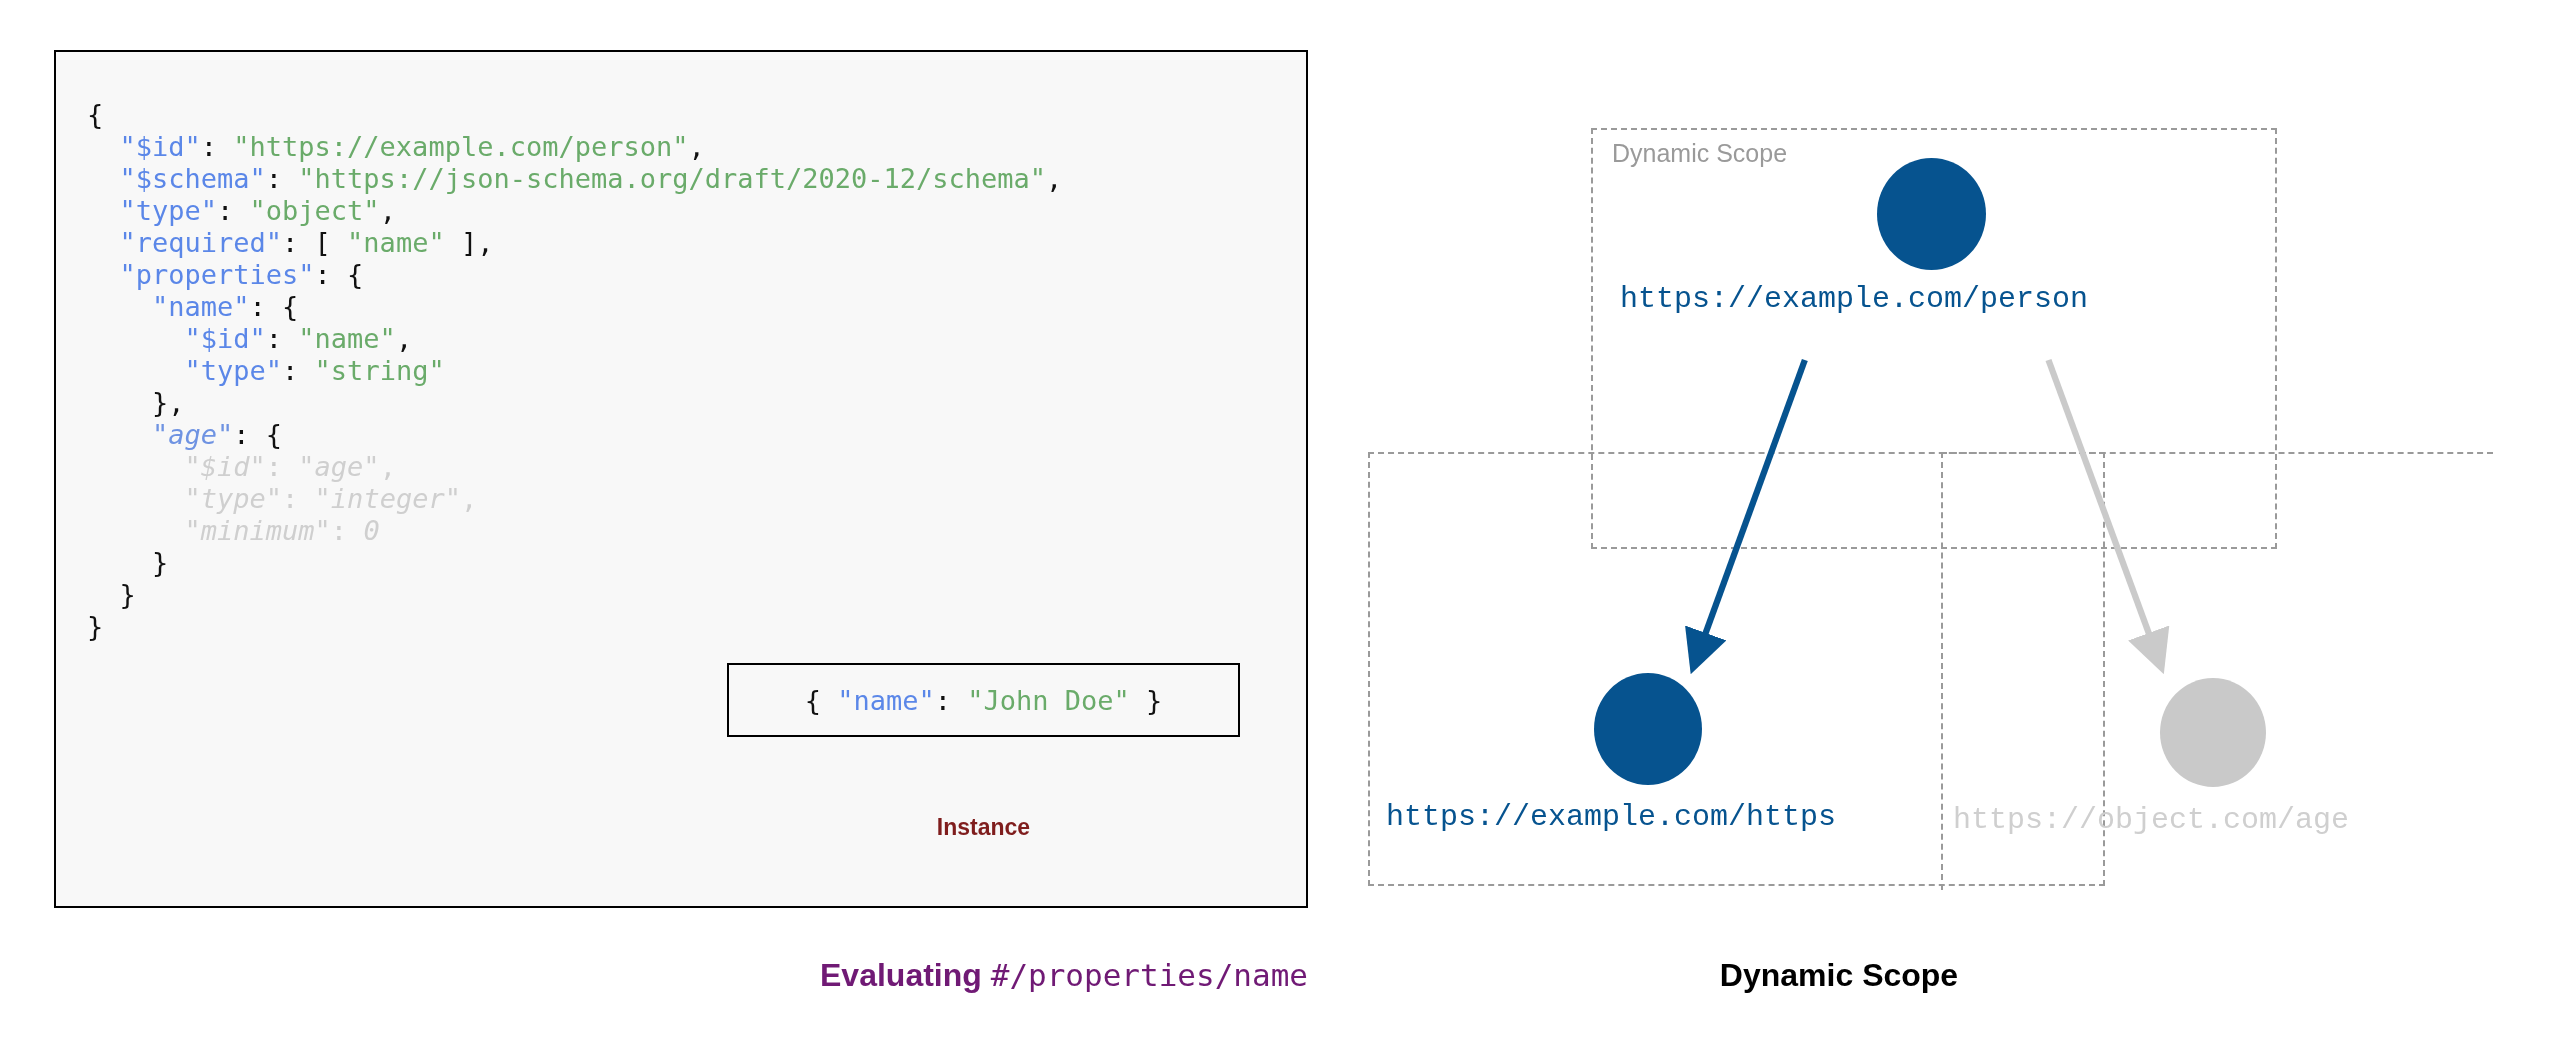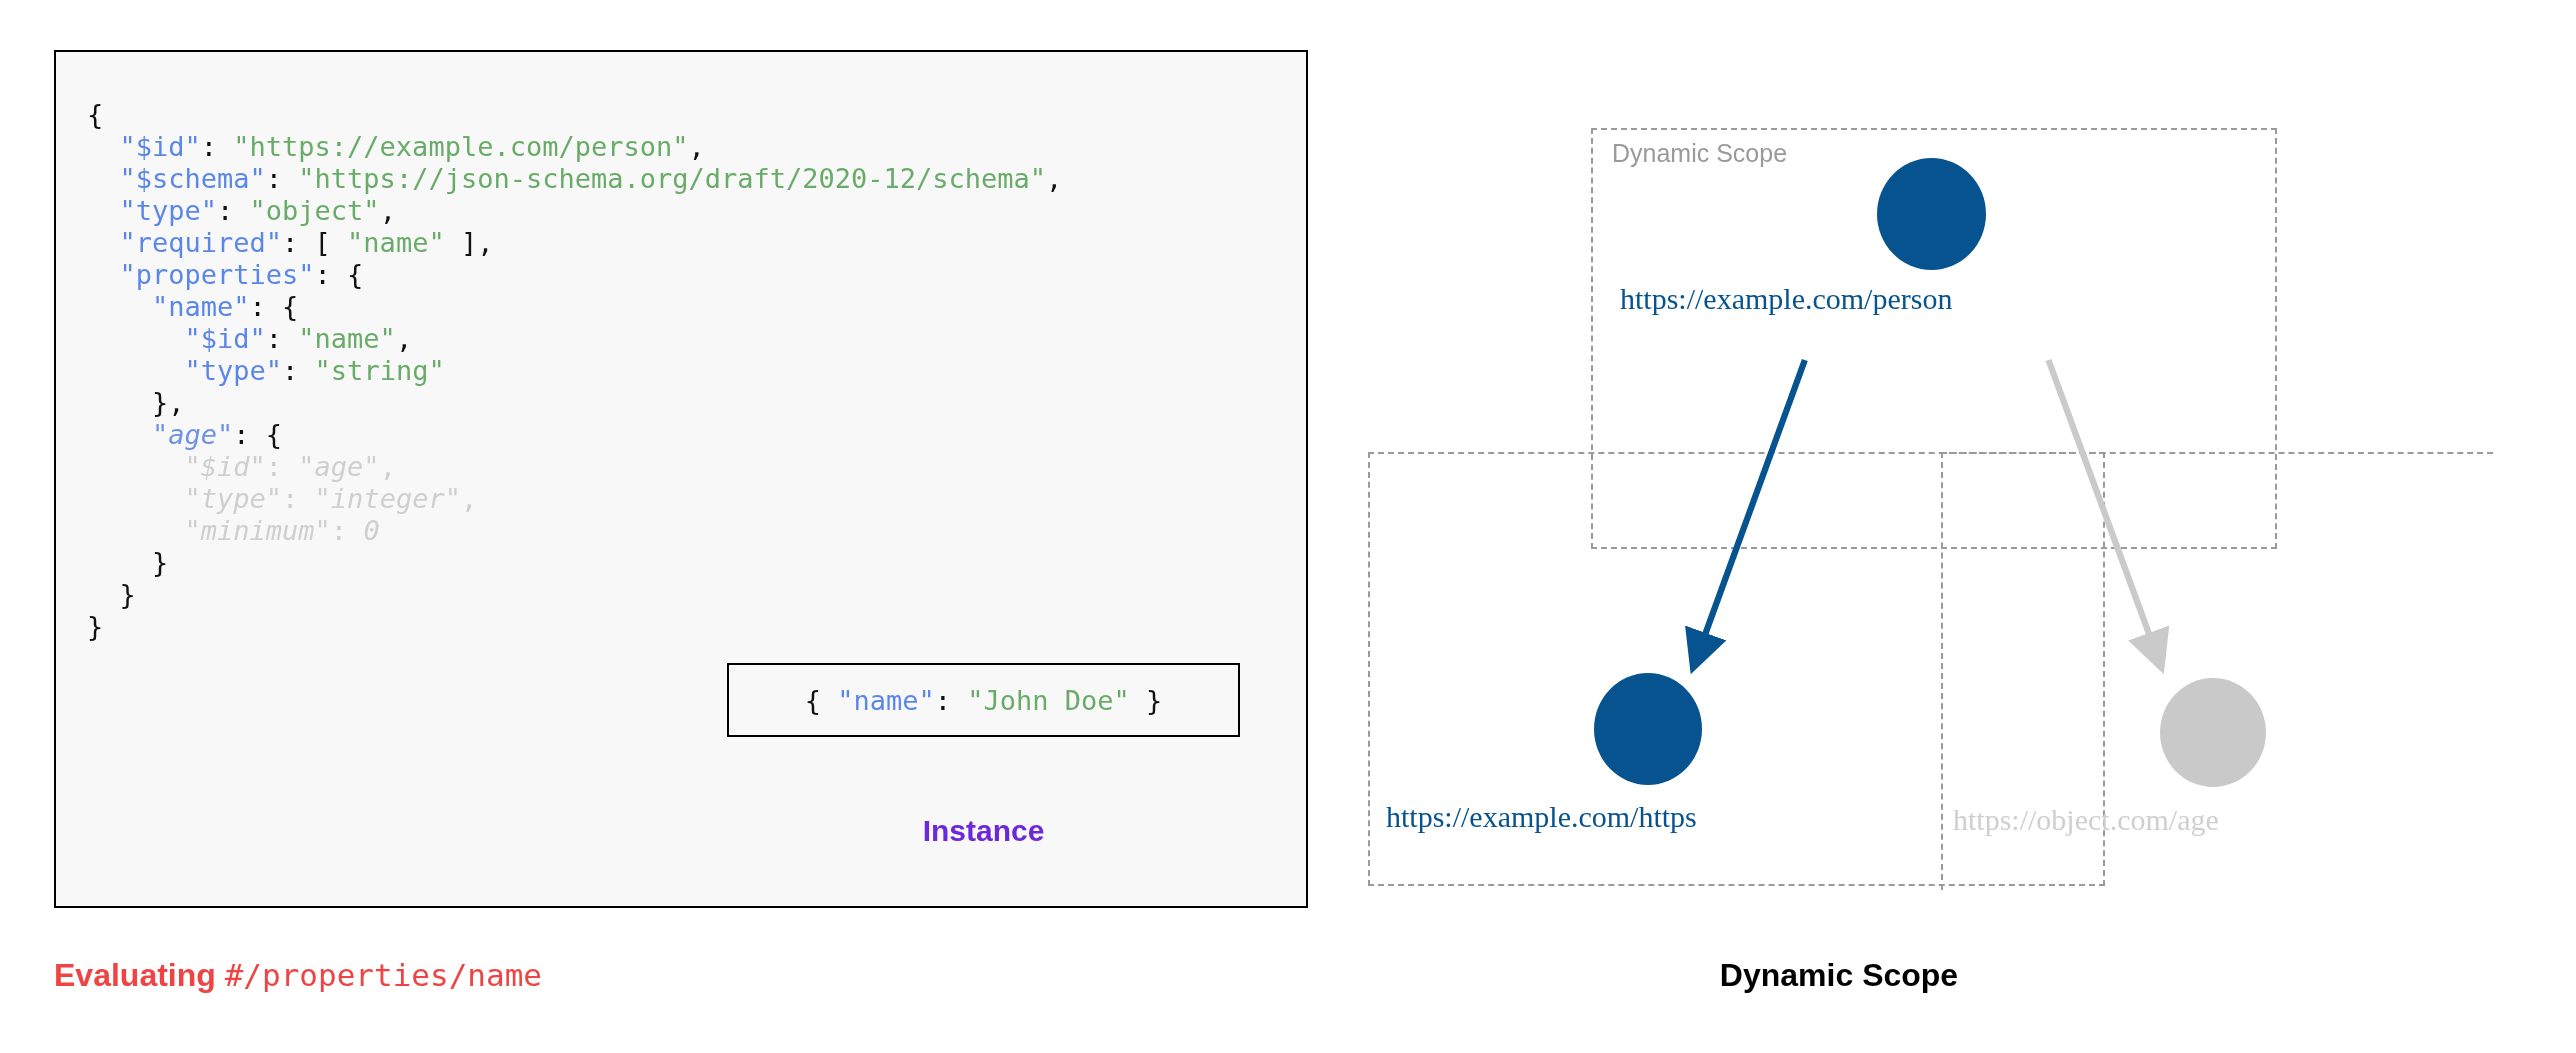--- a/index.html
+++ b/index.html
@@ -30,27 +30,27 @@
     position:absolute;left:727px;top:663px;width:513px;height:74px;
     background:#f8f8f8;border:2.8px solid #000000;box-sizing:border-box;
     display:flex;align-items:center;justify-content:center;
   }
   #instance-code{
     font-family:"DejaVu Sans Mono","Liberation Mono",monospace;
     font-size:27px;white-space:pre;color:#111111;
   }
   #instance-caption{
     position:absolute;left:727px;top:814px;width:513px;
-    text-align:center;font-size:30px;font-weight:bold;color:#6d28d9;
+    text-align:center;font-size:23px;font-weight:bold;color:#7f1d1d;
   }
 
   
   #left-caption{
     position:absolute;left:54px;top:957px;width:1254px;
-    font-size:32px;color:#ef4444;white-space:nowrap;
+    font-size:32px;color:#701a75;white-space:nowrap;text-align:right;
   }
   #left-caption .bold{font-weight:bold;font-family:"Liberation Sans",sans-serif;}
   #left-caption .mono{font-family:"DejaVu Sans Mono","Liberation Mono",monospace;font-size:31px;}
 
   
   #scope-diagram{
     position:absolute;left:1355px;top:97px;width:968px;height:814px;
   }
   .dashbox{position:absolute;box-sizing:border-box;}
   #scope-top{
@@ -70,21 +70,21 @@
   #scope-label{
     position:absolute;left:257px;top:42px;
     font-size:25px;color:#9a9a9a;font-family:"Liberation Sans",sans-serif;
   }
   .node{position:absolute;border-radius:50%;}
   #node-person{left:522px;top:61px;width:109px;height:112px;background:#06538f;}
   #node-name{left:239px;top:576px;width:108px;height:112px;background:#06538f;}
   #node-age{left:805px;top:581px;width:106px;height:109px;background:#c9c9c9;}
   .node-label{
     position:absolute;
-    font-family:Liberation Serif, serif;
+    font-family:Liberation Mono, monospace;
     font-size:30px;white-space:nowrap;
   }
   #label-person{left:265px;top:185px;color:#06538f;}
   #label-name{left:31px;top:703px;color:#06538f;}
   #label-age{left:598px;top:706px;color:#cfcfcf;}
   #arrows{position:absolute;left:0;top:0;width:968px;height:814px;}
 
   
   #right-caption{
     position:absolute;left:1355px;top:957px;width:968px;

